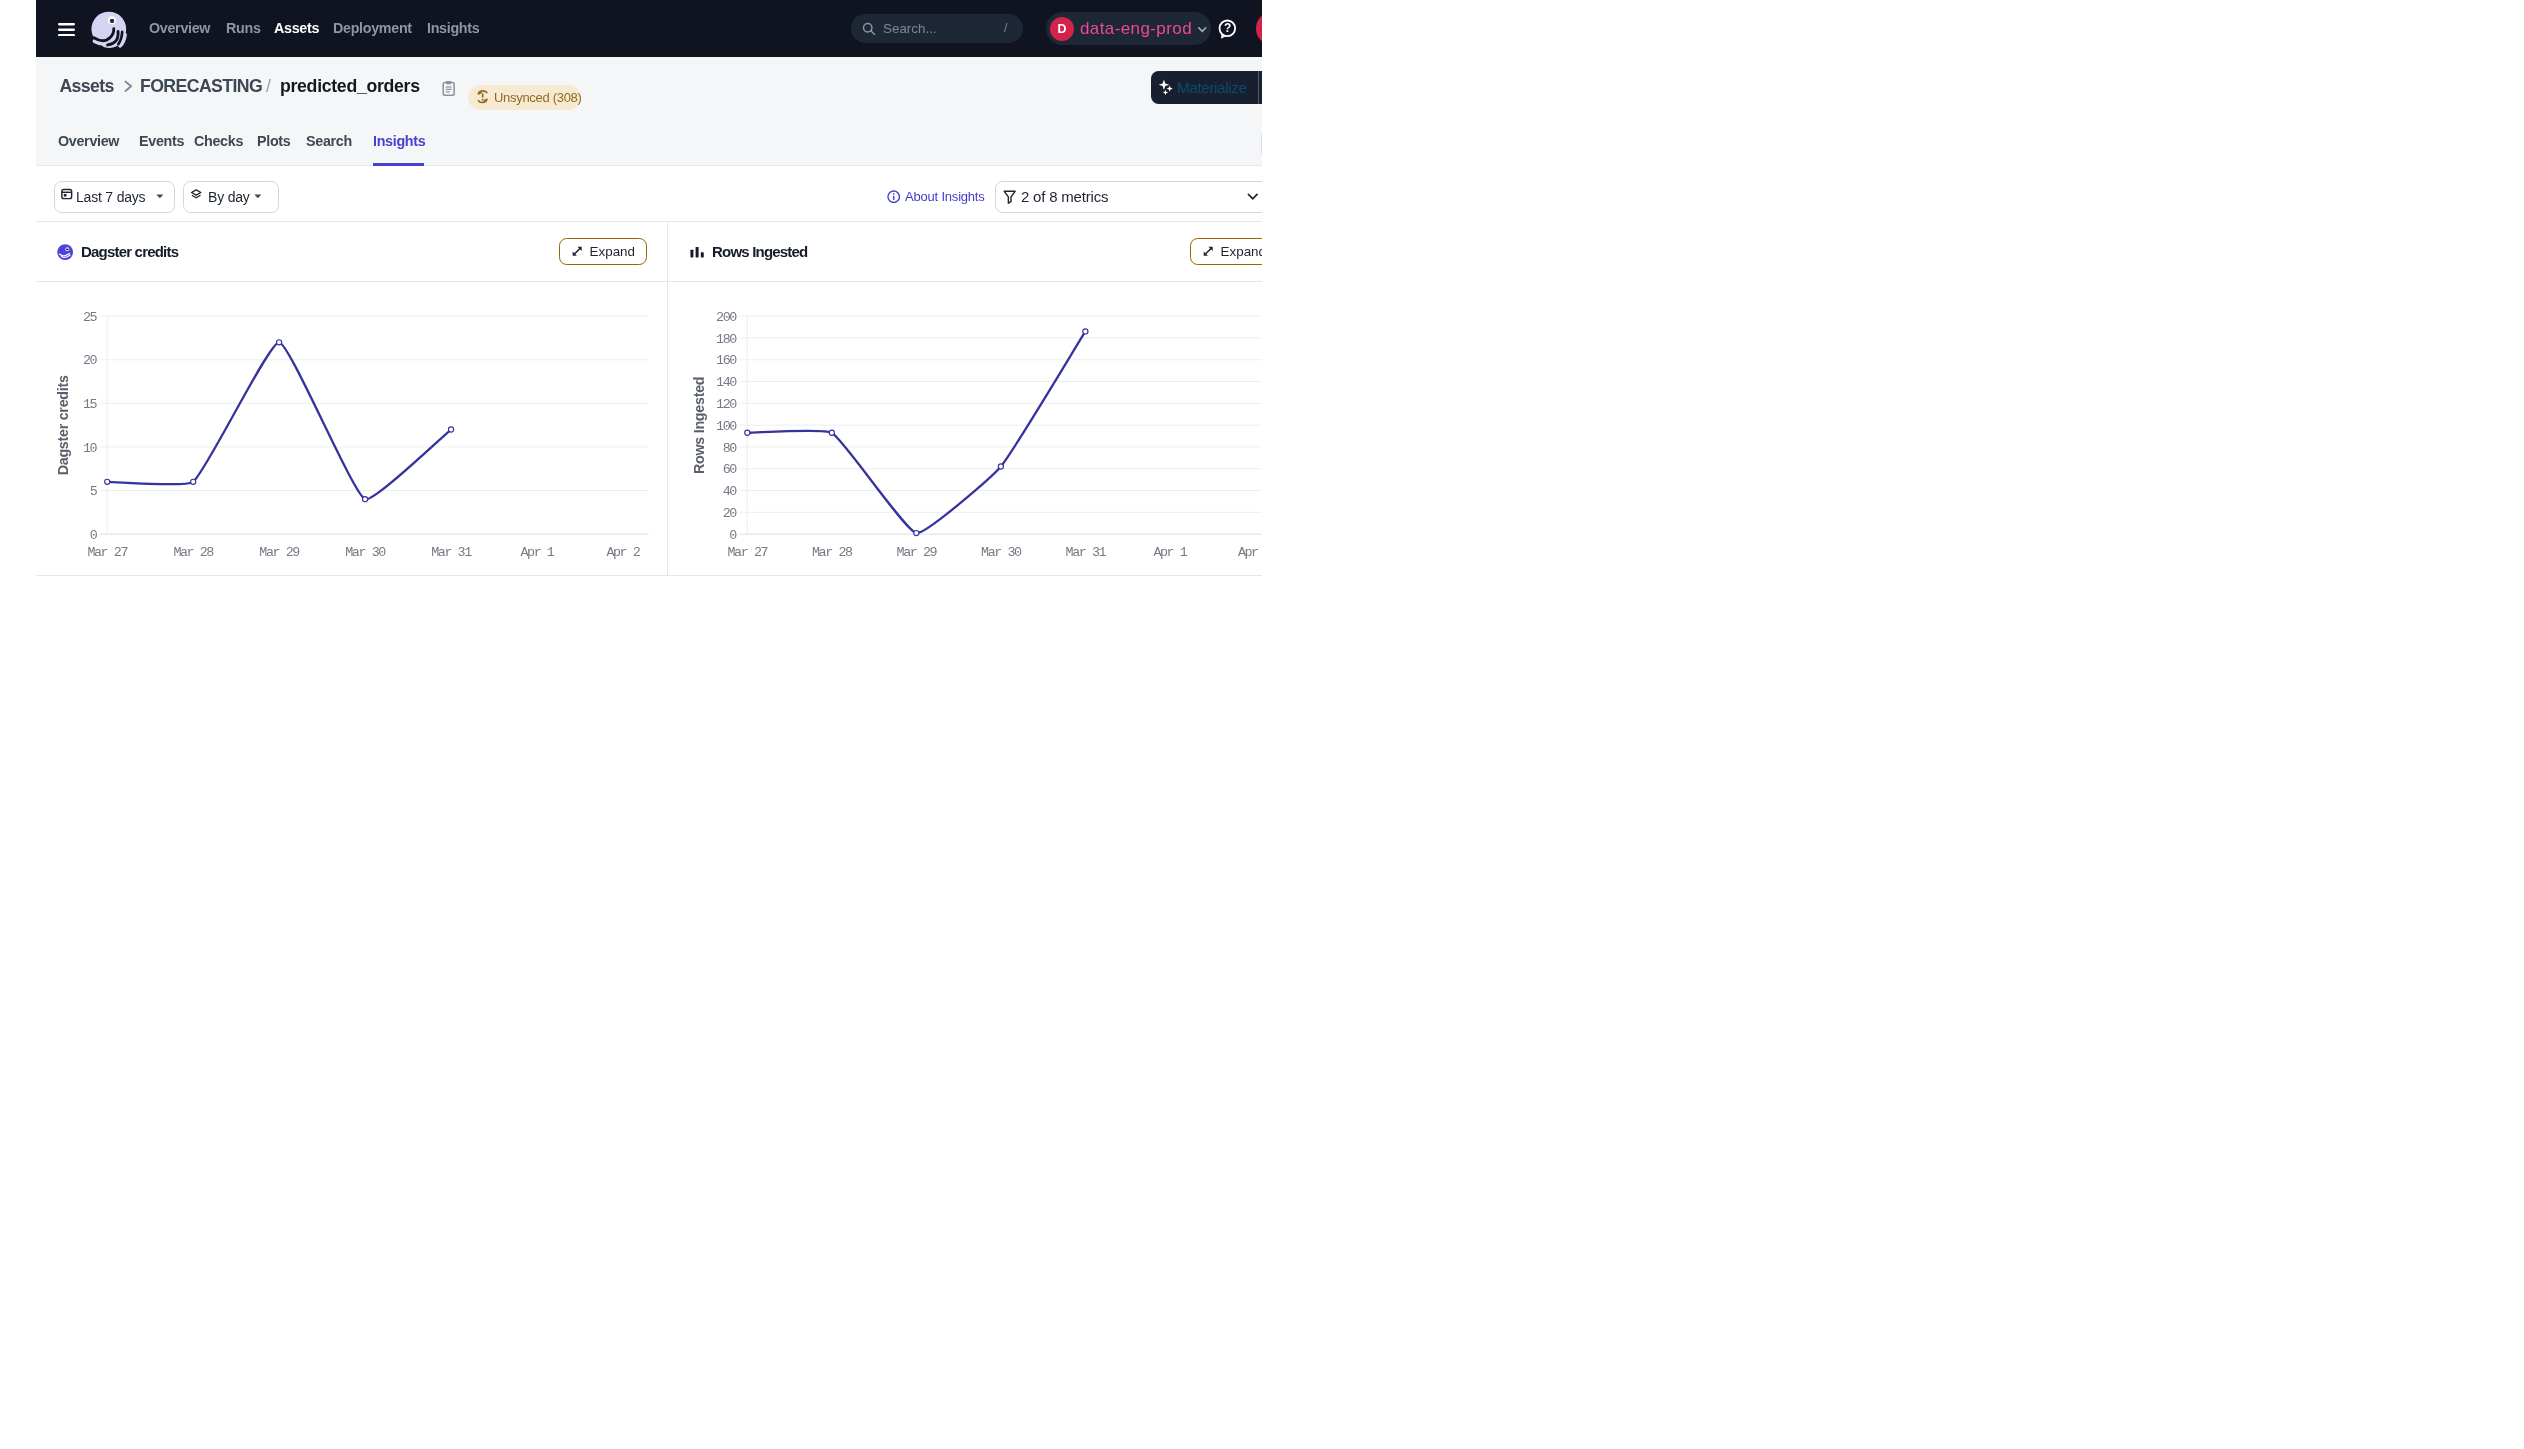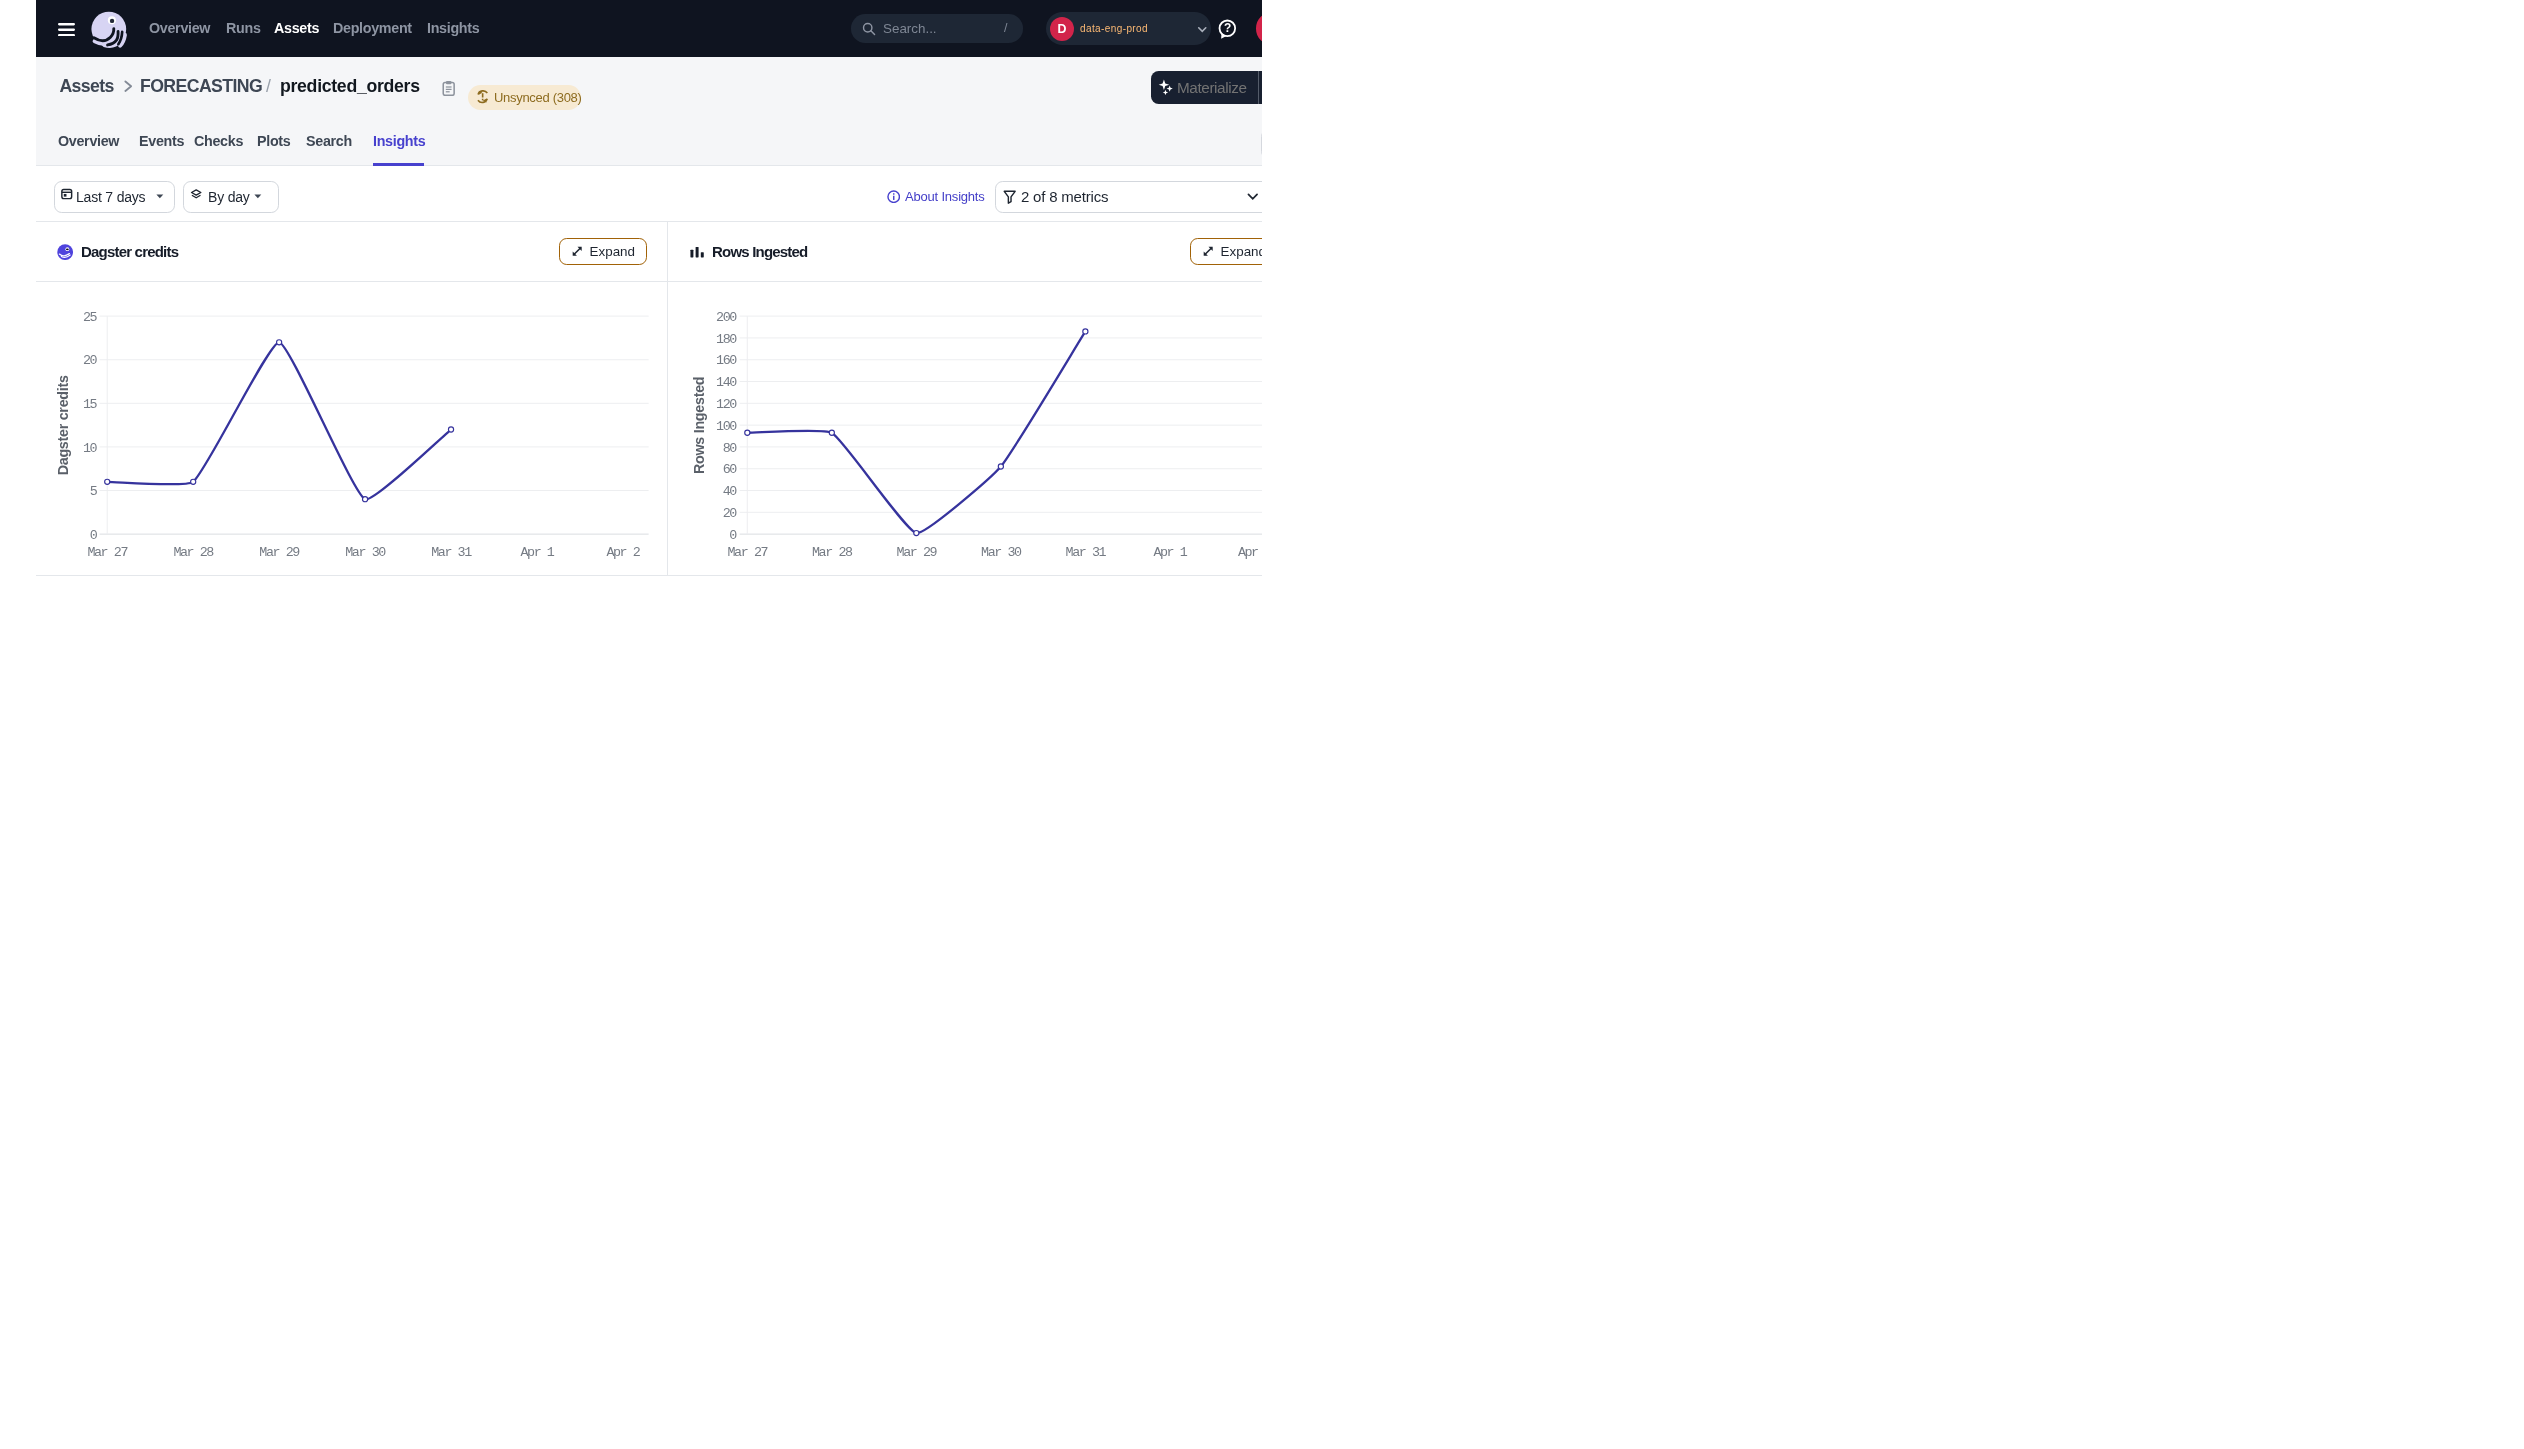--- a/index.html
+++ b/index.html
@@ -43,21 +43,21 @@
   <span class="navlink" style="left:391px;">Insights</span>
   <div class="abs" style="left:815px;top:14.3px;width:172px;height:29px;border-radius:14.3px;background:#1E2735;"></div>
   <svg class="abs" style="left:826px;top:21.5px" width="14.3" height="14.3" viewBox="0 0 15 15">
     <circle cx="6" cy="6" r="4.4" fill="none" stroke="#8E95A3" stroke-width="1.5"></circle>
     <line x1="9.3" y1="9.3" x2="13.2" y2="13.2" stroke="#8E95A3" stroke-width="1.5" stroke-linecap="round"></line>
   </svg>
   <span class="abs" style="left:847px;top:14.3px;height:29px;line-height:29px;font-size:13.4px;color:#7E8694;">Search...</span>
   <span class="abs" style="left:968px;top:14.3px;height:29px;line-height:29px;font-size:12.4px;color:#7E8694;">/</span>
   <div class="abs" style="left:1010px;top:12.4px;width:165px;height:33px;border-radius:16.7px;background:#1E2735;"></div>
   <div class="abs" style="left:1014px;top:17px;width:24px;height:24px;border-radius:12.4px;background:#D2244A;text-align:center;line-height:24px;font-size:12.4px;font-weight:bold;color:#fff;">D</div>
-  <span class="abs" style="left:1044px;top:12.4px;height:33px;line-height:33px;font-size:10px;letter-spacing:0.4px;color:#fdba74;">data-eng-prod</span>
+  <span class="abs" style="left:1044px;top:12.4px;height:33px;line-height:33px;font-size:17px;letter-spacing:0.4px;color:#ec4899;">data-eng-prod</span>
   <svg class="abs" style="left:1161px;top:26px" width="10.5" height="7.7" viewBox="0 0 11 8">
         <path d="M1.8 1.8 L5.5 5.6 L9.2 1.8" stroke="#A9AFBB" stroke-width="1.7" fill="none" stroke-linecap="round"></path>
       </svg>
   <svg class="abs" style="left:1182px;top:19px" width="20" height="22" viewBox="0 0 21 23">
     <circle cx="9.8" cy="9.7" r="8.2" fill="none" stroke="#fff" stroke-width="1.9"></circle>
     <path d="M3.3 20.6 L3.7 14.6 L8.7 17.9 Z" fill="#fff"></path>
     <text x="10" y="14.1" text-anchor="middle" style="font-family:&quot;Liberation Sans&quot;,sans-serif;font-size:12.5px;font-weight:bold;fill:#fff">?</text>
   </svg>
   <div class="abs" style="left:1220px;top:12.4px;width:33px;height:33px;border-radius:16.3px;background:#D2244A;text-align:center;line-height:33px;font-size:14.3px;font-weight:bold;color:#fff;">E</div>
 </div>
@@ -87,21 +87,21 @@
   <rect x="7.15" y="10.2" width="1.7" height="1.7" fill="#8E6C20"></rect>
 </svg>
 <span class="abs" style="left:458px;top:85px;height:25px;line-height:25px;font-size:13px;letter-spacing:-0.3px;color:#8E6C20;white-space:nowrap;">Unsynced (308)</span>
 <div class="abs" style="left:1115px;top:71px;width:138px;height:33px;border-radius:7.7px;background:#182030;"></div>
 <div class="abs" style="left:1222px;top:71px;width:1px;height:33px;background:#545C6A;"></div>
 <svg class="abs" style="left:1122px;top:79px" width="15.3" height="16.3" viewBox="0 0 16 17">
   <path d="M6.2 0.5 L7.6 4.6 L11.7 6 L7.6 7.4 L6.2 11.5 L4.8 7.4 L0.7 6 L4.8 4.6 Z" fill="#fff"></path>
   <path d="M12.2 6.7 L13.1 9.1 L15.5 10 L13.1 10.9 L12.2 13.3 L11.3 10.9 L8.9 10 L11.3 9.1 Z" fill="#fff"></path>
   <path d="M7.8 11.2 L8.6 13.2 L10.6 14 L8.6 14.8 L7.8 16.8 L7 14.8 L5 14 L7 13.2 Z" fill="#fff"></path>
 </svg>
-<span class="abs" style="left:1141px;top:71px;height:33px;line-height:33px;font-size:15.3px;letter-spacing:-0.4px;color:#737373;">Materialize</span>
+<span class="abs" style="left:1141px;top:71px;height:33px;line-height:33px;font-size:15.3px;letter-spacing:-0.4px;color:#0c4a6e;">Materialize</span>
 <svg class="abs" style="left:1227px;top:84px" width="13.4" height="6.7" viewBox="0 0 14 7">
       <path d="M1 0.5 L7 6.3 L13 0.5 Z" fill="#fff"></path>
     </svg>
 
 <span class="tab" style="left:22px;">Overview</span>
 <span class="tab" style="left:103px;">Events</span>
 <span class="tab" style="left:158px;">Checks</span>
 <span class="tab" style="left:221px;">Plots</span>
 <span class="tab" style="left:270px;">Search</span>
 <span class="tab" style="left:337px;color:#4741CE;">Insights</span>

